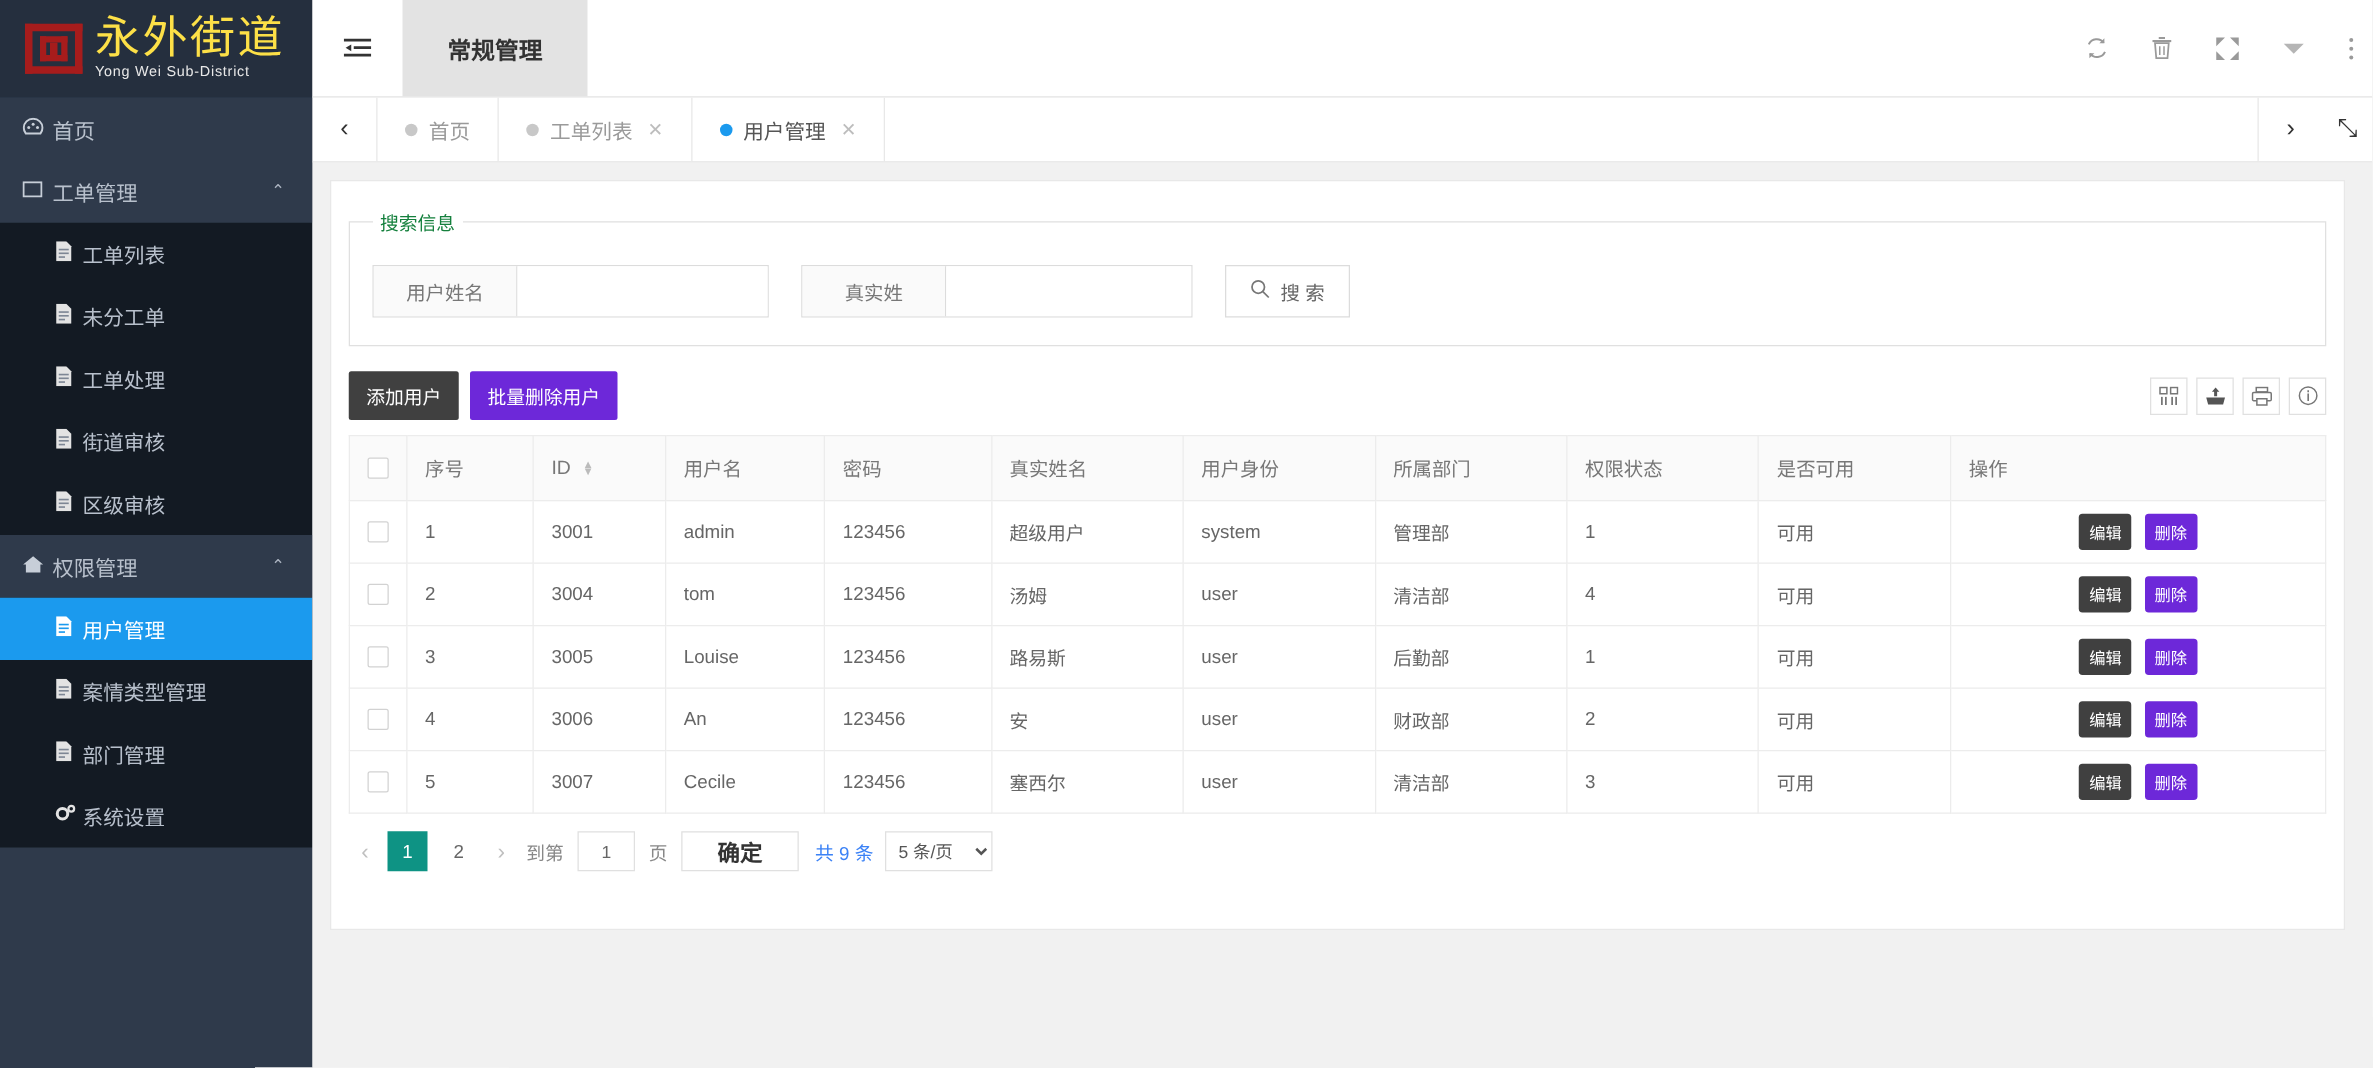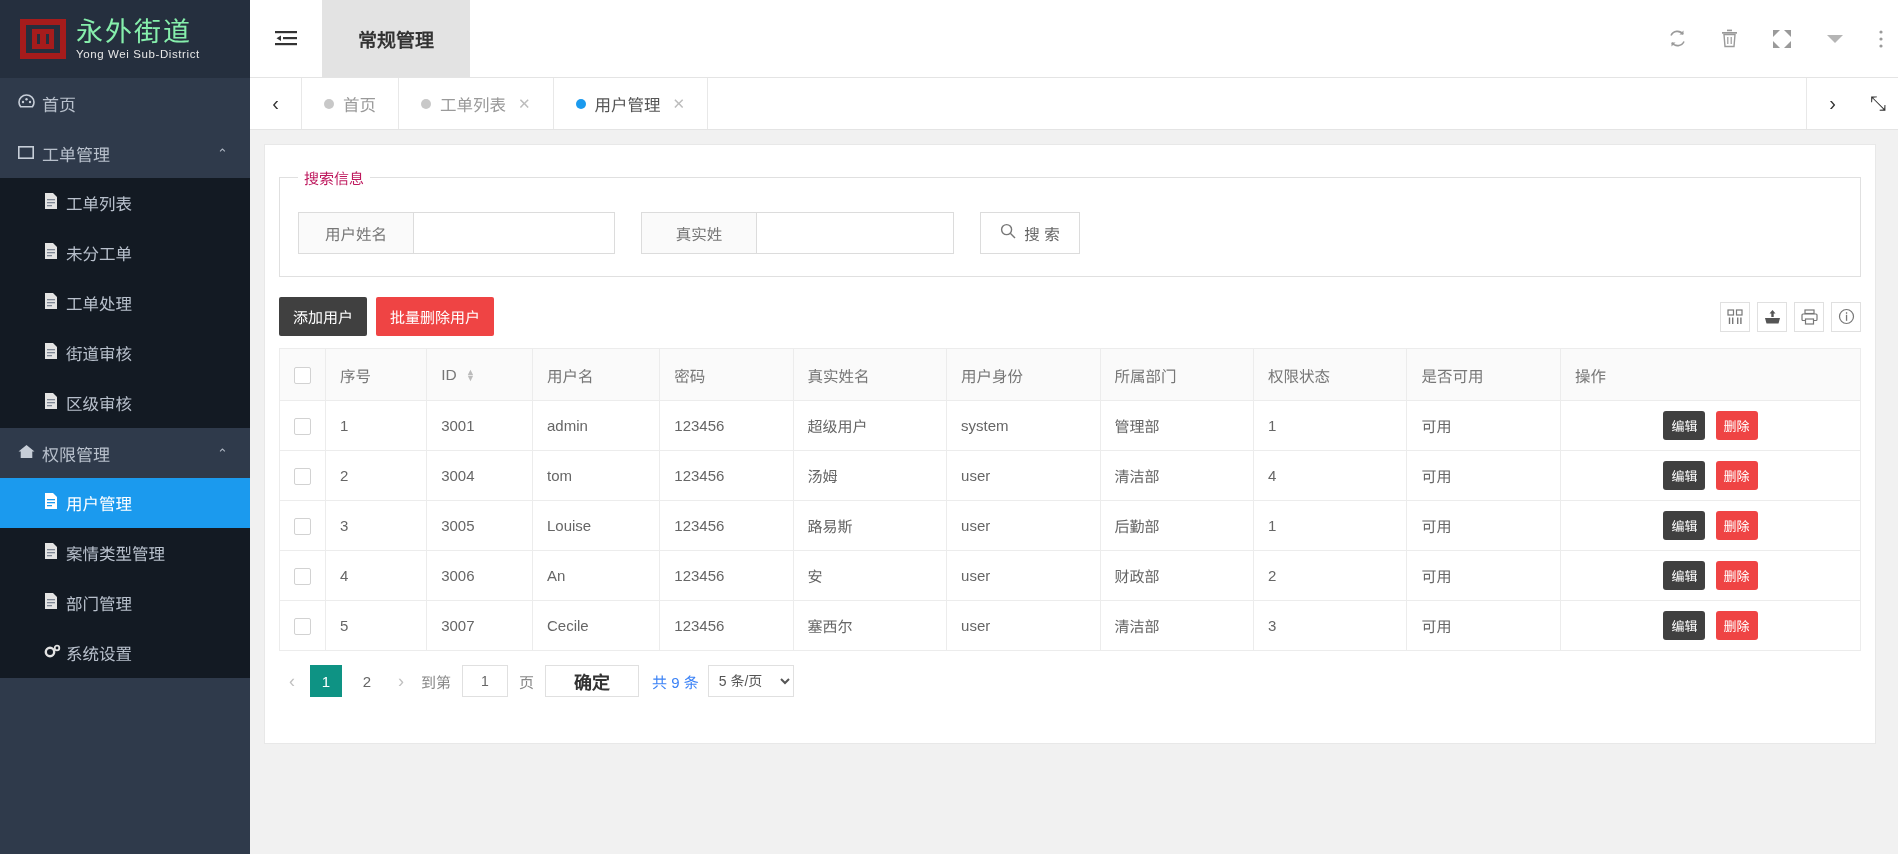--- a/index.html
+++ b/index.html
@@ -29,21 +29,21 @@
     gap: 8px;
   }
   .brand-logo {
     width: 50px; height: 48px;
     flex: 0 0 50px;
     position: relative;
   }
   .brand-logo svg { display:block; }
   .brand-text { display: flex; flex-direction: column; line-height: 1; }
   .brand-cn {
-    font-size: 27px; color: #86efac; letter-spacing: 2px;
+    font-size: 36px; color: #fde047; letter-spacing: 2px;
     font-family: "DejaVu Sans", "Liberation Sans", sans-serif;
     font-weight: 500;
   }
   .brand-en {
     font-size: 11.5px; color: #e8e8e8; letter-spacing: 0.6px;
     margin-top: 4px; font-weight: normal;
   }
 
   .menu { flex: 1 1 auto; overflow: hidden; }
   .menu-group-header {
@@ -123,21 +123,21 @@
   .card {
     background: #ffffff; border: 1px solid #e8e8e8;
     padding: 16px 14px 14px 14px;
     min-height: 600px;
   }
 
   
   .search-fieldset {
     border: 1px solid #e0e0e0; margin: 6px 0 0 0; padding: 10px 18px 22px 18px;
   }
-  .search-fieldset legend { font-size: 15px; color: #be185d; padding: 0 6px; }
+  .search-fieldset legend { font-size: 15px; color: #15803d; padding: 0 6px; }
   .search-row { display: flex; align-items: center; gap: 26px; margin-top: 14px;}
   .input-group { display: flex; border: 1px solid #dcdcdc; height: 42px; }
   .input-addon {
     background: #fafafa; border-right: 1px solid #dcdcdc;
     display: flex; align-items: center; justify-content: center;
     width: 115px; font-size: 15.5px; color: #777;
   }
   .input-field { border: none; outline: none; width: 200px; padding: 0 12px; font-size: 15px; background:#fff; }
   .input-group.wide .input-field { width: 196px; }
   .btn-search {
@@ -147,21 +147,21 @@
   }
 
   
   .actions-bar { display: flex; align-items: center; margin-top: 20px; position: relative; }
   .btn {
     border: none; color: #fff; font-size: 15px; padding: 9px 14px;
     cursor: pointer; border-radius: 2px; margin-right: 9px;
     font-family: "Liberation Sans", sans-serif;
   }
   .btn-teal { background: #404040; }
-  .btn-orange { background: #ef4444; }
+  .btn-orange { background: #6d28d9; }
   .tool-icons { margin-left: auto; display: flex; gap: 7px; }
   .tool-icon {
     width: 30px; height: 30px; border: 1px solid #e0e0e0; background: #fff;
     display: flex; align-items: center; justify-content: center;
     color: #777; cursor: pointer;
   }
 
   
   table.grid { width: 100%; border-collapse: collapse; margin-top: 12px; font-size: 15px; }
   table.grid th {

